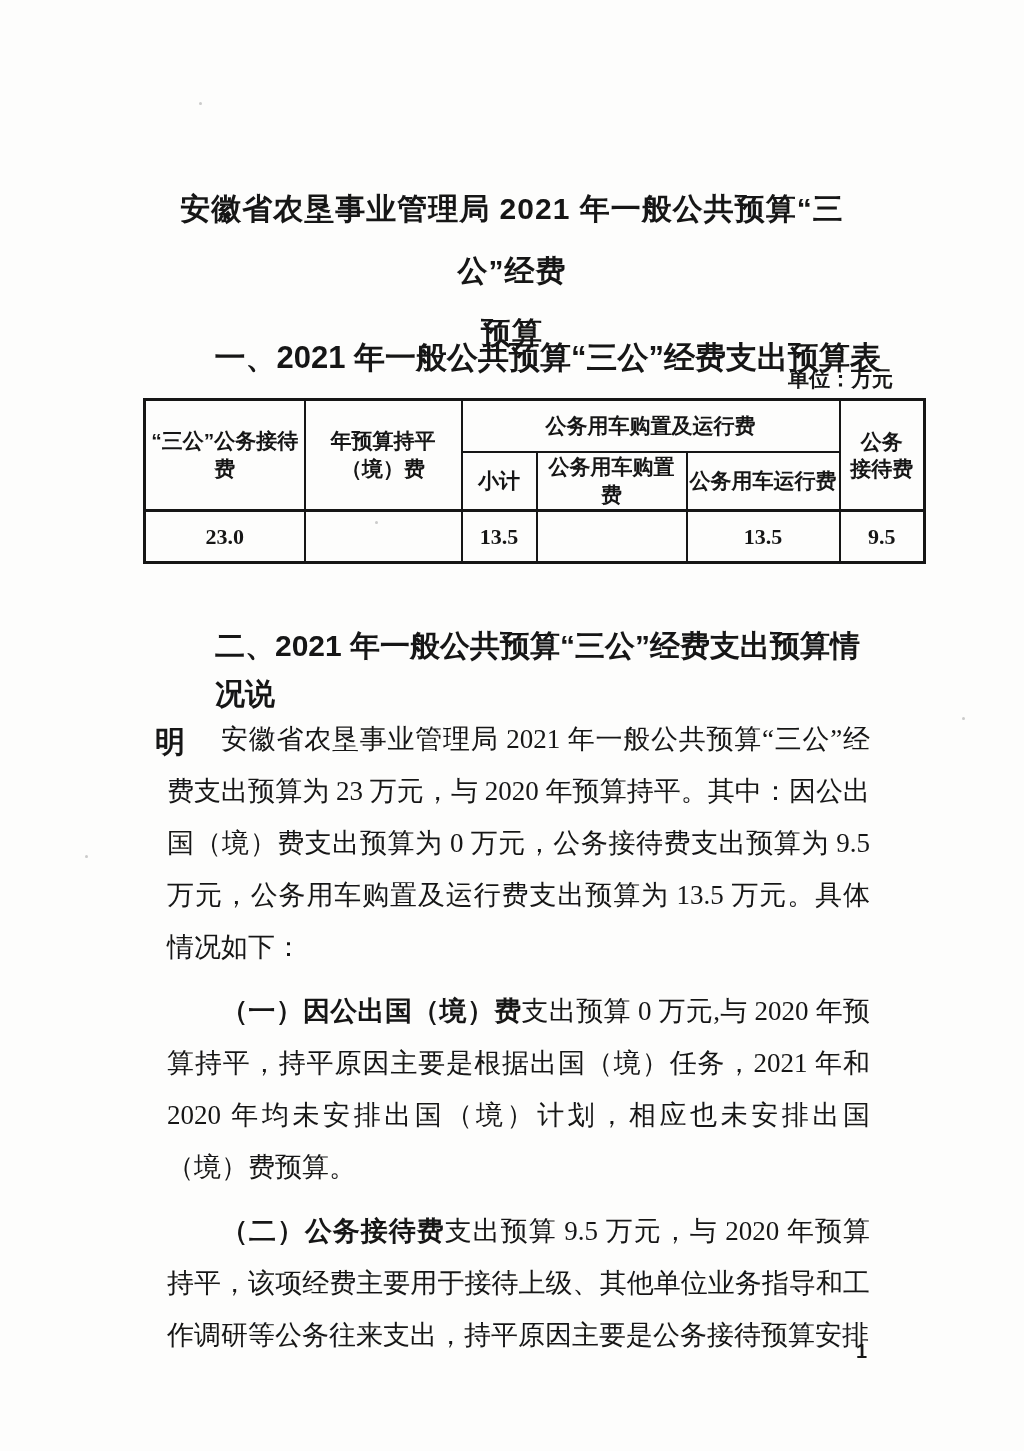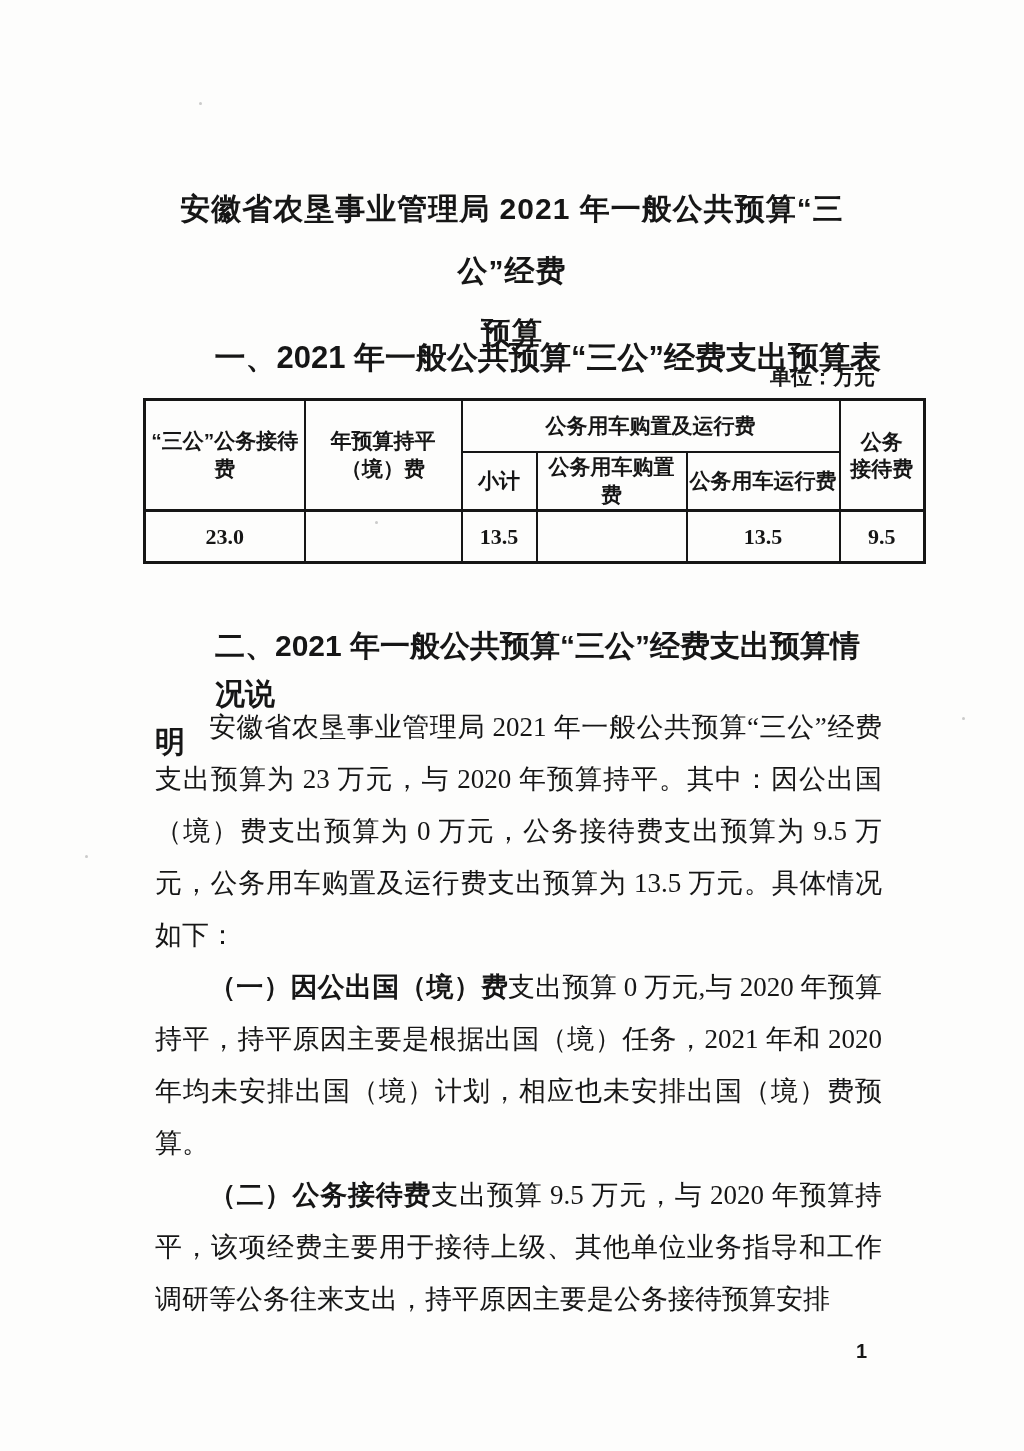--- a/index.html
+++ b/index.html
@@ -37,25 +37,25 @@
     width: 738px;
     text-align: right;
     font-family: "Liberation Sans", sans-serif;
     font-weight: bold;
     font-size: 31px;
     line-height: 44px;
   }
 
   
   #unit-label {
-    left: 135px;
+    left: 153px;
     top: 366px;
     width: 740px;
     text-align: right;
-    font-family: Liberation Mono, monospace;
+    font-family: Liberation Sans, sans-serif;
     font-weight: bold;
     font-size: 21px;
     line-height: 26px;
   }
 
   
   #budget-table {
     left: 143px;
     top: 398px;
     width: 780px;
@@ -104,21 +104,21 @@
   
   #body-text {
     left: 155px;
     top: 701px;
     width: 727px;
     font-size: 27px;
     line-height: 52px;
     text-align: justify;
   }
   #body-text p {
-    margin: 0;
+    margin: 12px;
     text-indent: 2em;
   }
   #body-text .bold-run {
     font-family: "Liberation Sans", sans-serif;
     font-weight: bold;
   }
 
   
   #page-number {
     left: 856px;

